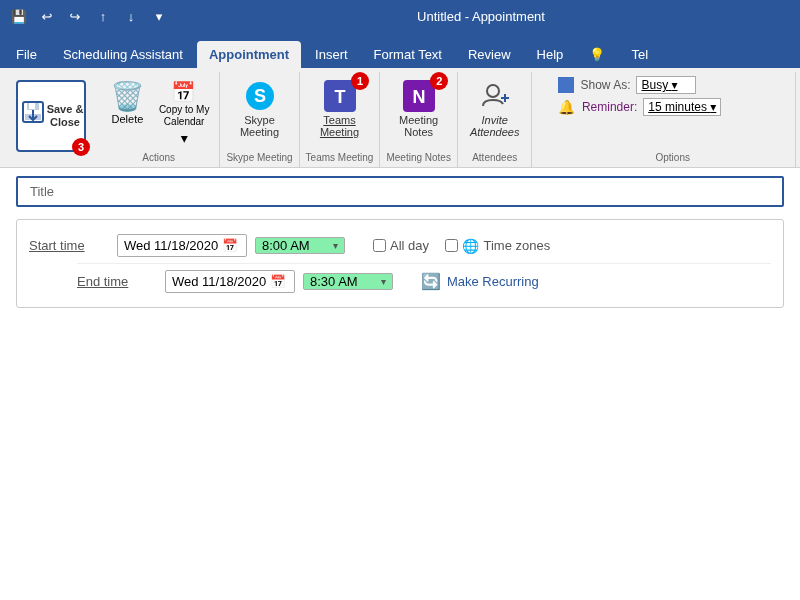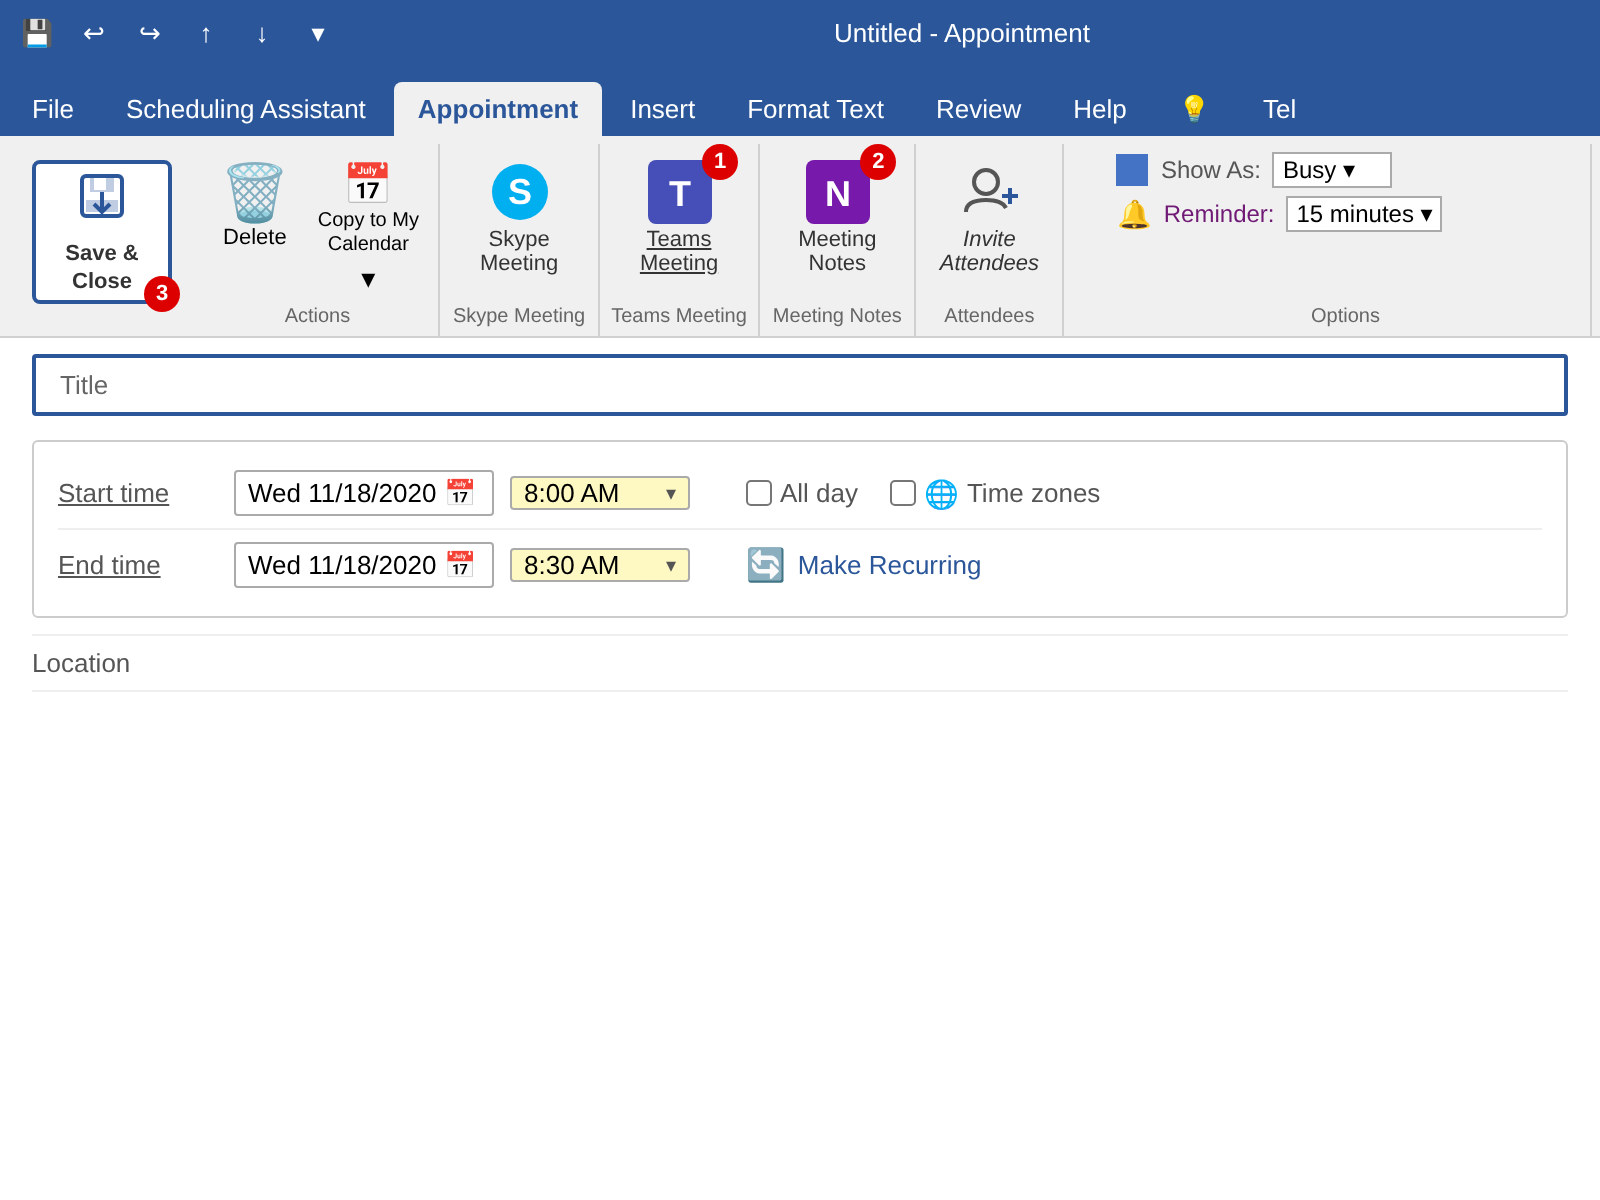--- a/index.html
+++ b/index.html
@@ -143,28 +143,29 @@
       align-items: center;
       gap: 6px;
       font-size: 12px;
     }
     .show-as-value {
       font-size: 12px;
       padding: 1px 4px;
       border: 1px solid #aaa;
       background: white;
       min-width: 60px;
+      text-decoration: underline;
     }
 
     
     .save-close-btn {
       width: 70px;
       height: 72px;
       display: flex;
-      flex-direction: column;
+      flex-direction: row;
       align-items: center;
       justify-content: center;
       border: 2px solid #2b579a;
       border-radius: 4px;
       cursor: pointer;
       background: white;
       font-size: 11px;
       font-weight: bold;
       color: #333;
       margin: 4px;
@@ -216,20 +217,21 @@
       margin-bottom: 8px;
     }
     .datetime-row {
       display: flex;
       align-items: center;
       padding: 6px 0;
       gap: 8px;
     }
     .datetime-row + .datetime-row {
       border-top: 1px solid #eee;
+      margin-left: 48px;
     }
     .dt-label {
       font-size: 13px;
       color: #555;
       min-width: 80px;
       text-decoration: underline;
     }
     .dt-date-field {
       display: flex;
       align-items: center;
@@ -245,21 +247,21 @@
       margin-left: 4px;
       font-size: 13px;
       color: #555;
     }
     .dt-time-field {
       display: flex;
       align-items: center;
       border: 1px solid #aaa;
       border-radius: 2px;
       padding: 0 6px;
-      background: #fef9c3;
+      background: #86efac;
       font-size: 13px;
       min-width: 90px;
       cursor: pointer;
       text-align: center;
     }
     .dt-time-field .dropdown-arrow {
       margin-left: auto;
       font-size: 10px;
       color: #555;
     }
@@ -527,19 +529,15 @@
             <span>8:30 AM</span>
             <span class="dropdown-arrow">▾</span>
           </div>
           <div class="make-recurring-btn" style="position:relative;">
             <span class="recur-icon">🔄</span>
             <span>Make Recurring</span>
           </div>
         </div>
       </div>
 
-      <div class="location-row">
-        <span class="location-label">Location</span>
-        <input type="text" style="flex: 1 1 0%; border: none; outline: none; font-size: 13px;">
-      </div>
     </div>
   </div>
 </div>
 
 </body></html>

